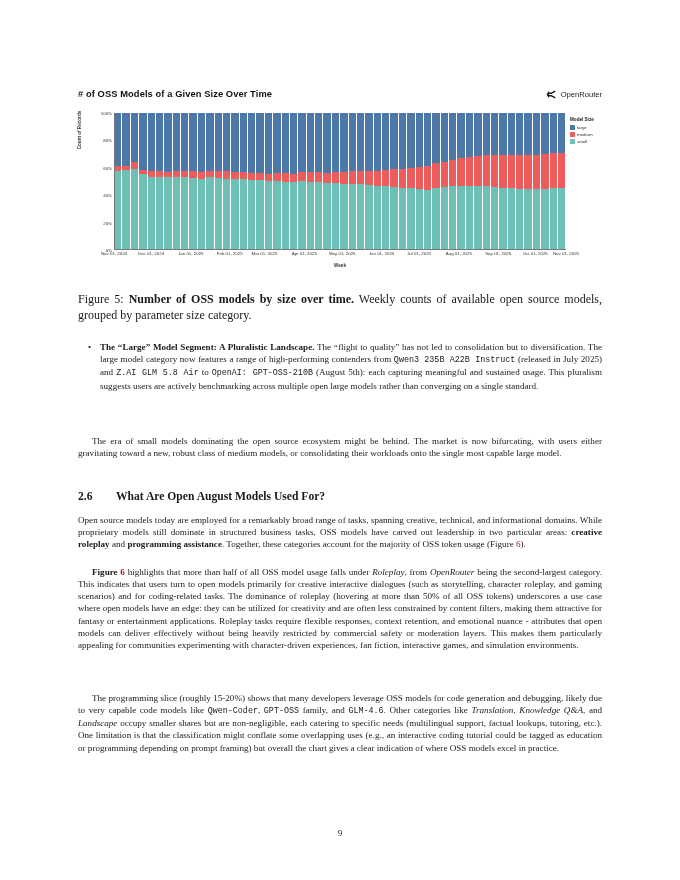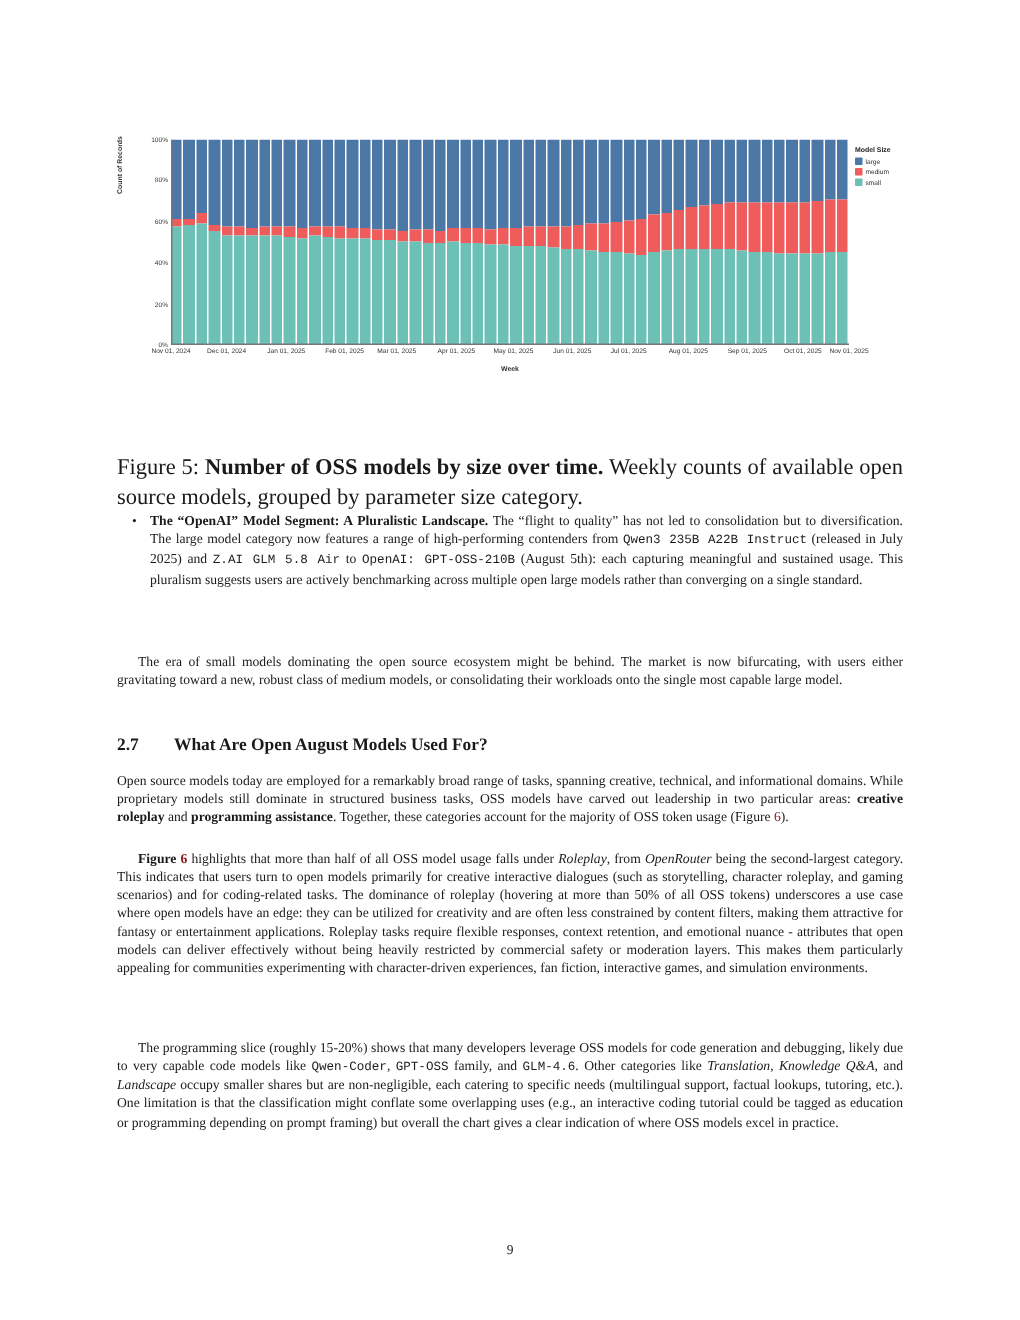--- a/index.html
+++ b/index.html
@@ -52,21 +52,21 @@
     position:absolute;left:36px;top:150px;width:452px;text-align:center;
     font-family:"Liberation Sans", sans-serif;font-size:4.6px;font-weight:700;color:#333;
   }
   .legend{position:absolute;left:492px;top:4px;width:34px;}
   .legend-title{font-family:"Liberation Sans", sans-serif;font-size:4.6px;font-weight:700;color:#222;margin-bottom:3px;}
   .legend-row{display:flex;align-items:center;gap:2.5px;margin-bottom:2px;}
   .legend-sw{width:4.5px;height:4.5px;border-radius:0.5px;}
   .legend-lb{font-family:"Liberation Sans", sans-serif;font-size:4.4px;color:#333;}
 
   
-  .caption{position:absolute;left:78px;top:292px;width:524px;font-size:15px;line-height:1.32;text-align:justify;margin-top:11px;}
+  .caption{position:absolute;left:78px;top:292px;width:524px;font-size:12px;line-height:1.32;text-align:justify;}
   .caption b{font-weight:700;}
   .bullets{position:absolute;left:78px;top:341px;width:524px;}
   .bullet{position:relative;padding-left:22px;font-size:9.1px;line-height:1.34;text-align:justify;}
   .bullet::before{content:"\2022";position:absolute;left:10px;top:0;font-size:9px;}
   .bullet b{font-weight:700;}
   .mono{font-family:"Liberation Mono", monospace;font-size:8.4px;}
   .para{position:absolute;left:78px;top:0;width:524px;font-size:9.1px;line-height:1.335;text-align:justify;text-indent:14px;}
   .p1{top:435px;}
   .sec-head{position:absolute;left:78px;top:490px;width:524px;font-size:11.6px;font-weight:700;}
   .sec-num{display:inline-block;width:38px;}
@@ -78,20 +78,31 @@
   .link{color:#8b1a1a;}
   .pageno{position:absolute;left:0;top:828px;width:680px;text-align:center;font-size:9px;}
 </style>
 </head>
 <body>
 
 <div class="page">
 
   <div class="figure-block">
     <div class="fig-card">
+      <div class="fig-head">
+        <div class="fig-title"># of OSS Models of a Given Size Over Time</div>
+        <div class="brand">
+          <svg class="brand-logo" width="11" height="11" viewBox="0 0 16 16">
+            <path d="M13.5 3.2 L7.6 6.2 L3.2 6.2" stroke="#111" stroke-width="2" fill="none" stroke-linecap="butt"></path>
+            <path d="M13.5 12.8 L7.6 9.8 L3.2 9.8" stroke="#111" stroke-width="2" fill="none" stroke-linecap="butt"></path>
+            <path d="M4.2 2.6 L0.8 8 L4.2 13.4 Z" fill="#111"></path>
+          </svg>
+          <span class="brand-name">OpenRouter</span>
+        </div>
+      </div>
 
       <div class="plot-wrap">
         <div class="ylabel">Count of Records</div>
         <div class="yticks" id="yticks">
             <div class="ytick" style="top: 137px;">0%</div>
             <div class="ytick" style="top: 109.6px;">20%</div>
             <div class="ytick" style="top: 82.2px;">40%</div>
             <div class="ytick" style="top: 54.8px;">60%</div>
             <div class="ytick" style="top: 27.4px;">80%</div>
             <div class="ytick" style="top: 0px;">100%</div>
@@ -409,35 +420,35 @@
   </div>
 
   <div class="caption">
     <span>Figure 5:</span>
     <b>Number of OSS models by size over time.</b>
     <span>Weekly counts of available open source models, grouped by parameter size category.</span>
   </div>
 
   <div class="bullets">
     <div class="bullet">
-      <b>The “OpenAI” Model Segment: A Pluralistic Landscape.</b>
+      <b>The “Large” Model Segment: A Pluralistic Landscape.</b>
       <span>The “flight to quality” has not led to consolidation but to diversification. The large model category now features a range of high-performing contenders from</span>
       <span class="mono">Qwen3 235B A22B Instruct</span>
       <span>(released in July 2025) and</span>
       <span class="mono">Z.AI GLM 5.8 Air</span>
       <span>to</span>
       <span class="mono">OpenAI: GPT-OSS-210B</span>
       <span>(August 5th): each capturing meaningful and sustained usage. This pluralism suggests users are actively benchmarking across multiple open large models rather than converging on a single standard.</span>
     </div>
   </div>
 
   <div class="para p1">The era of small models dominating the open source ecosystem might be behind. The market is now bifurcating, with users either gravitating toward a new, robust class of medium models, or consolidating their workloads onto the single most capable large model.</div>
 
   <div class="sec-head">
-    <span class="sec-num">2.7</span><span>What Are Open August Models Used For?</span>
+    <span class="sec-num">2.6</span><span>What Are Open August Models Used For?</span>
   </div>
 
   <div class="para p2">
     <span>Open source models today are employed for a remarkably broad range of tasks, spanning creative, technical, and informational domains. While proprietary models still dominate in structured business tasks, OSS models have carved out leadership in two particular areas:</span>
     <b>creative roleplay</b>
     <span>and</span>
     <b>programming assistance</b><span>. Together, these categories account for the majority of OSS token usage (Figure</span>
     <span class="link">6</span><span>).</span>
   </div>
 

